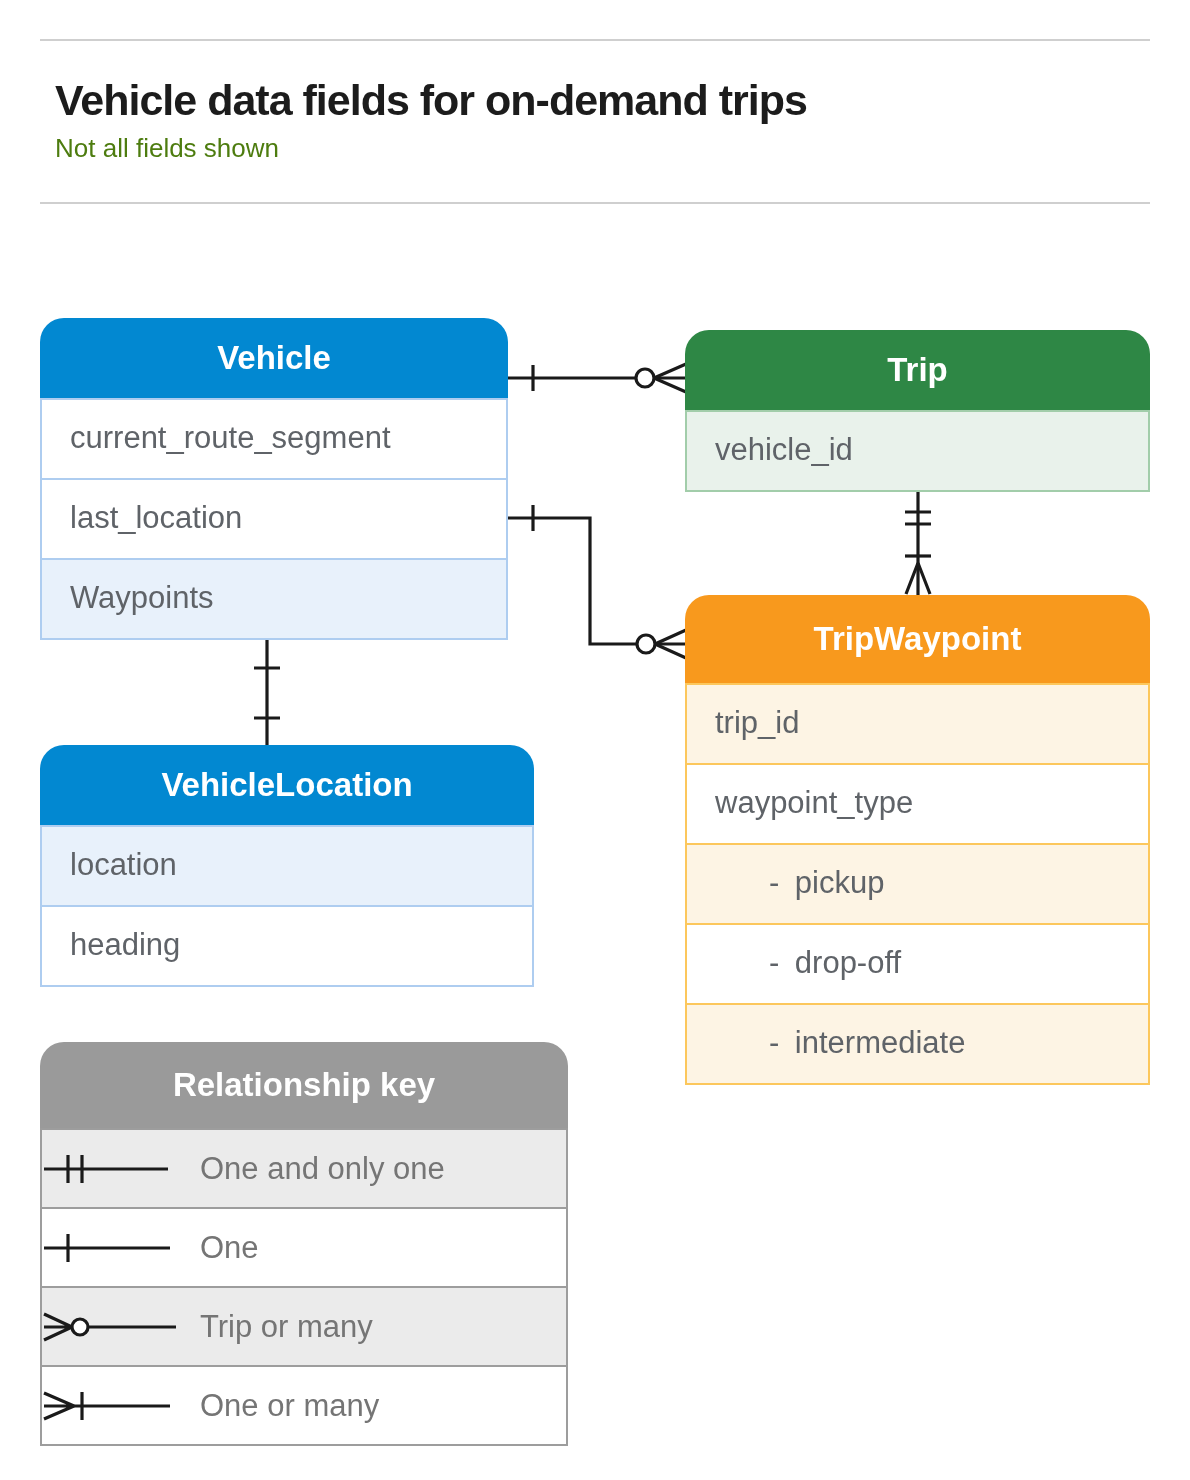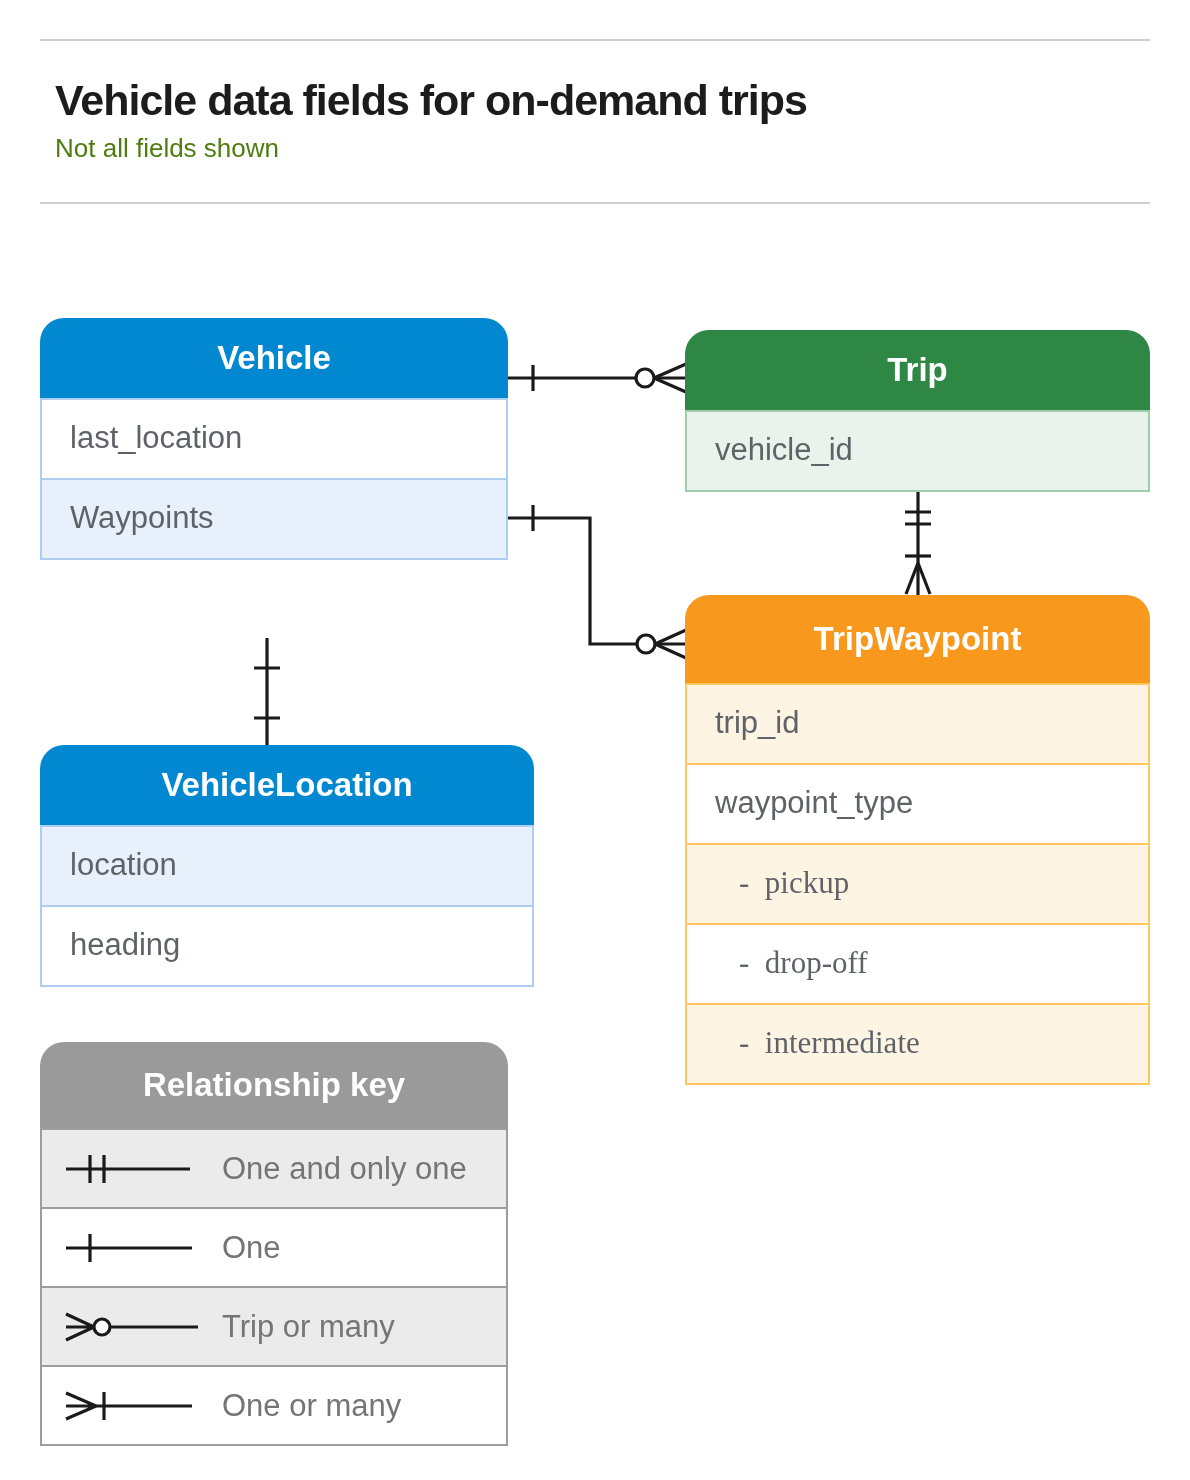--- a/index.html
+++ b/index.html
@@ -76,28 +76,27 @@
     height: 80px;
     line-height: 76px;
     padding-left: 28px;
     font-size: 31px;
     color: #5f6368;
     background: #ffffff;
     border-top: 2px solid var(--bd);
     white-space: nowrap;
   }
   .field.alt { background: var(--alt); }
-  .field.sub { padding-left: 52px; font-family: Liberation Serif, serif; }
+  .field.sub { padding-left: 82px; }
 
   .key-row {
     box-sizing: border-box;
     height: 79px;
     display: flex;
     align-items: center;
-    padding-left: 22px;
     background: #ffffff;
     border-top: 2px solid var(--bd);
   }
   .key-row.alt { background: var(--alt); }
   .key-row .sym { flex: 0 0 auto; }
   .key-row .sym path { stroke: #1a1a1a; stroke-width: 3.2; fill: none; }
   .key-row .sym circle { stroke: #1a1a1a; stroke-width: 3.2; fill: #ffffff; }
   .key-label {
     margin-left: 10px;
     font-size: 31px;
@@ -136,20 +135,21 @@
     </g>
     <g>
       <path d="M267 638 V745"></path>
       <path d="M254 668 H280 M254 718 H280"></path>
     </g>
   </svg>
 
   <div class="entity blue" style="left:40px; top:318px; width:468px">
     <div class="entity-header">Vehicle</div>
     <div class="entity-body">
+      <div class="field">current_route_segment</div>
       <div class="field">last_location</div>
       <div class="field alt">Waypoints</div>
     </div>
   </div>
 
   <div class="entity green" style="left:685px; top:330px; width:465px">
     <div class="entity-header">Trip</div>
     <div class="entity-body">
       <div class="field alt">vehicle_id</div>
     </div>
@@ -167,21 +167,21 @@
   </div>
 
   <div class="entity blue" style="left:40px; top:745px; width:494px">
     <div class="entity-header">VehicleLocation</div>
     <div class="entity-body">
       <div class="field alt">location</div>
       <div class="field">heading</div>
     </div>
   </div>
 
-  <div class="entity key gray" style="left:40px; top:1042px; width:468px">
+  <div class="entity key gray" style="left:40px; top:1042px; width:528px">
     <div class="entity-header">Relationship key</div>
     <div class="entity-body">
 
       <div class="key-row alt">
         <svg class="sym" width="148" height="52" viewBox="0 0 148 52">
           <path d="M2 26 H126"></path>
           <path d="M26 12 V40 M40 12 V40"></path>
         </svg>
         <span class="key-label">One and only one</span>
       </div>

